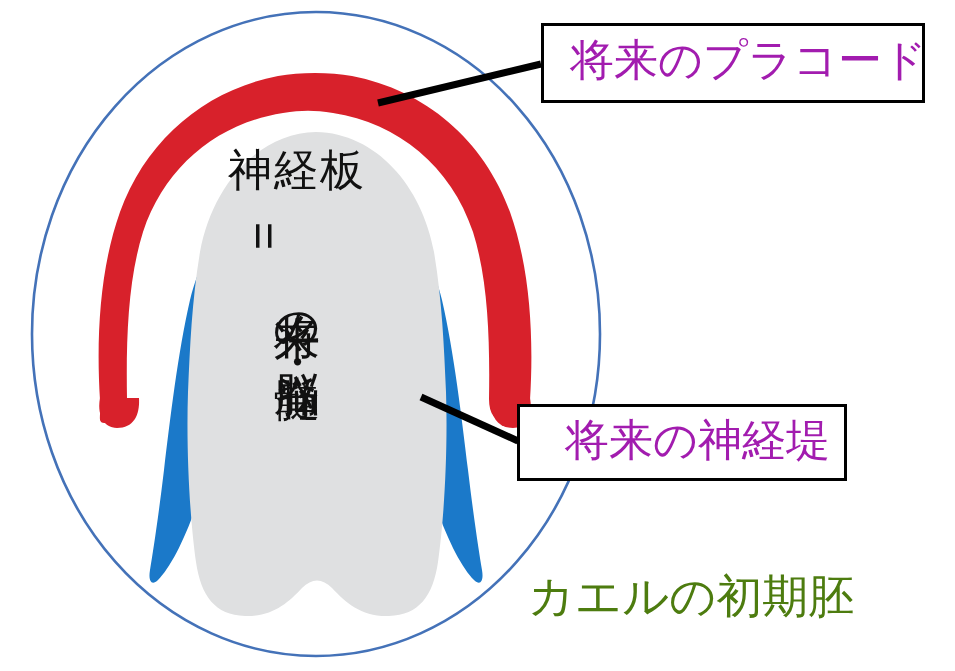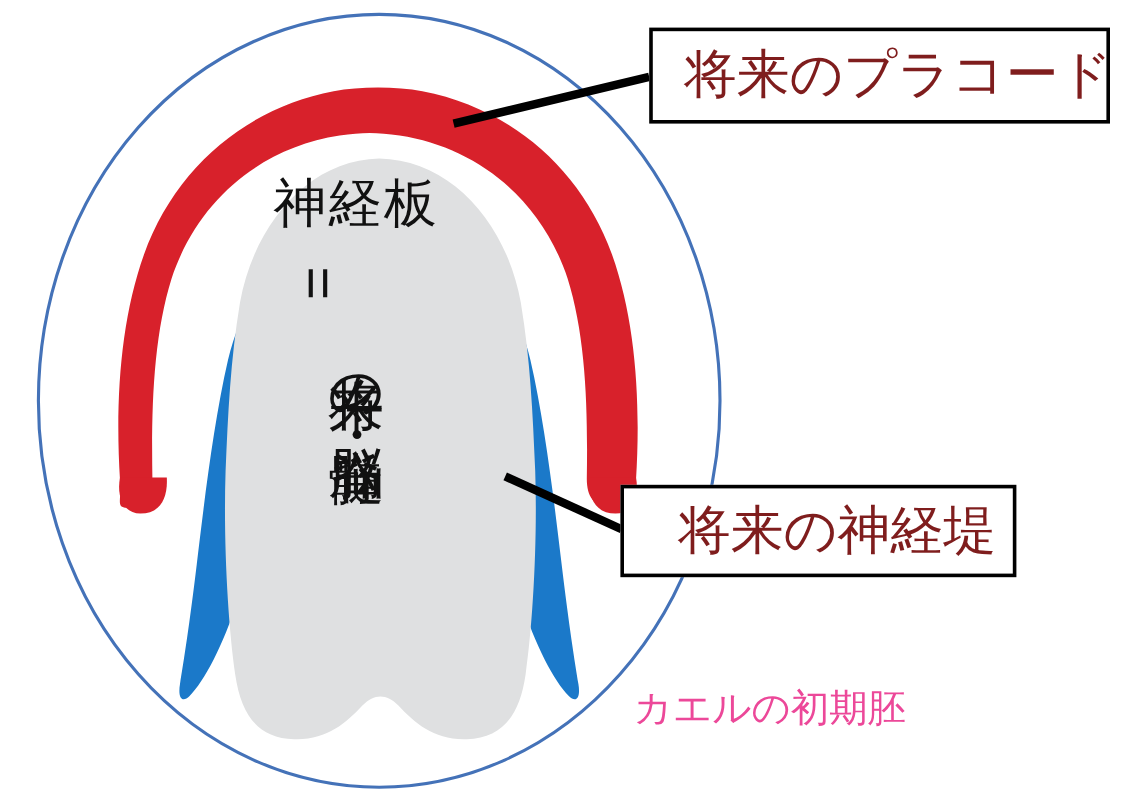--- a/index.html
+++ b/index.html
@@ -31,48 +31,48 @@
     border: 3px solid #000000;
     background: #ffffff;
     display: flex;
     align-items: center;
     justify-content: center;
     box-sizing: border-box;
   }
   .callout-text {
     font-size: 44px;
     line-height: 1;
-    color: #7f1d1d;
+    color: #a21caf;
     letter-spacing: 0px;
     white-space: nowrap;
-    font-family: Liberation Sans, sans-serif;
+    font-family: Liberation Mono, monospace;
     margin-left: 31px;
   }
   #callout-placode {
     left: 541px;
     top: 23px;
     width: 384px;
     height: 80px;
   }
   #callout-crest {
     left: 517px;
     top: 404px;
     width: 330px;
     height: 77px;
     justify-content: center;
   }
   #caption-embryo {
     position: absolute;
     left: 528px;
     top: 574px;
-    font-size: 32px;
-    line-height: 1;
-    color: #ec4899;
+    font-size: 46px;
+    line-height: 1;
+    color: #4d7c0f;
     white-space: nowrap;
-    font-family: Liberation Sans, sans-serif;
+    font-family: Liberation Serif, serif;
   }
   
   .plate-label {
     position: absolute;
     color: #111111;
     font-family: "Liberation Sans", "DejaVu Sans", sans-serif;
     white-space: nowrap;
   }
   #plate-label-horizontal {
     left: 228px;

